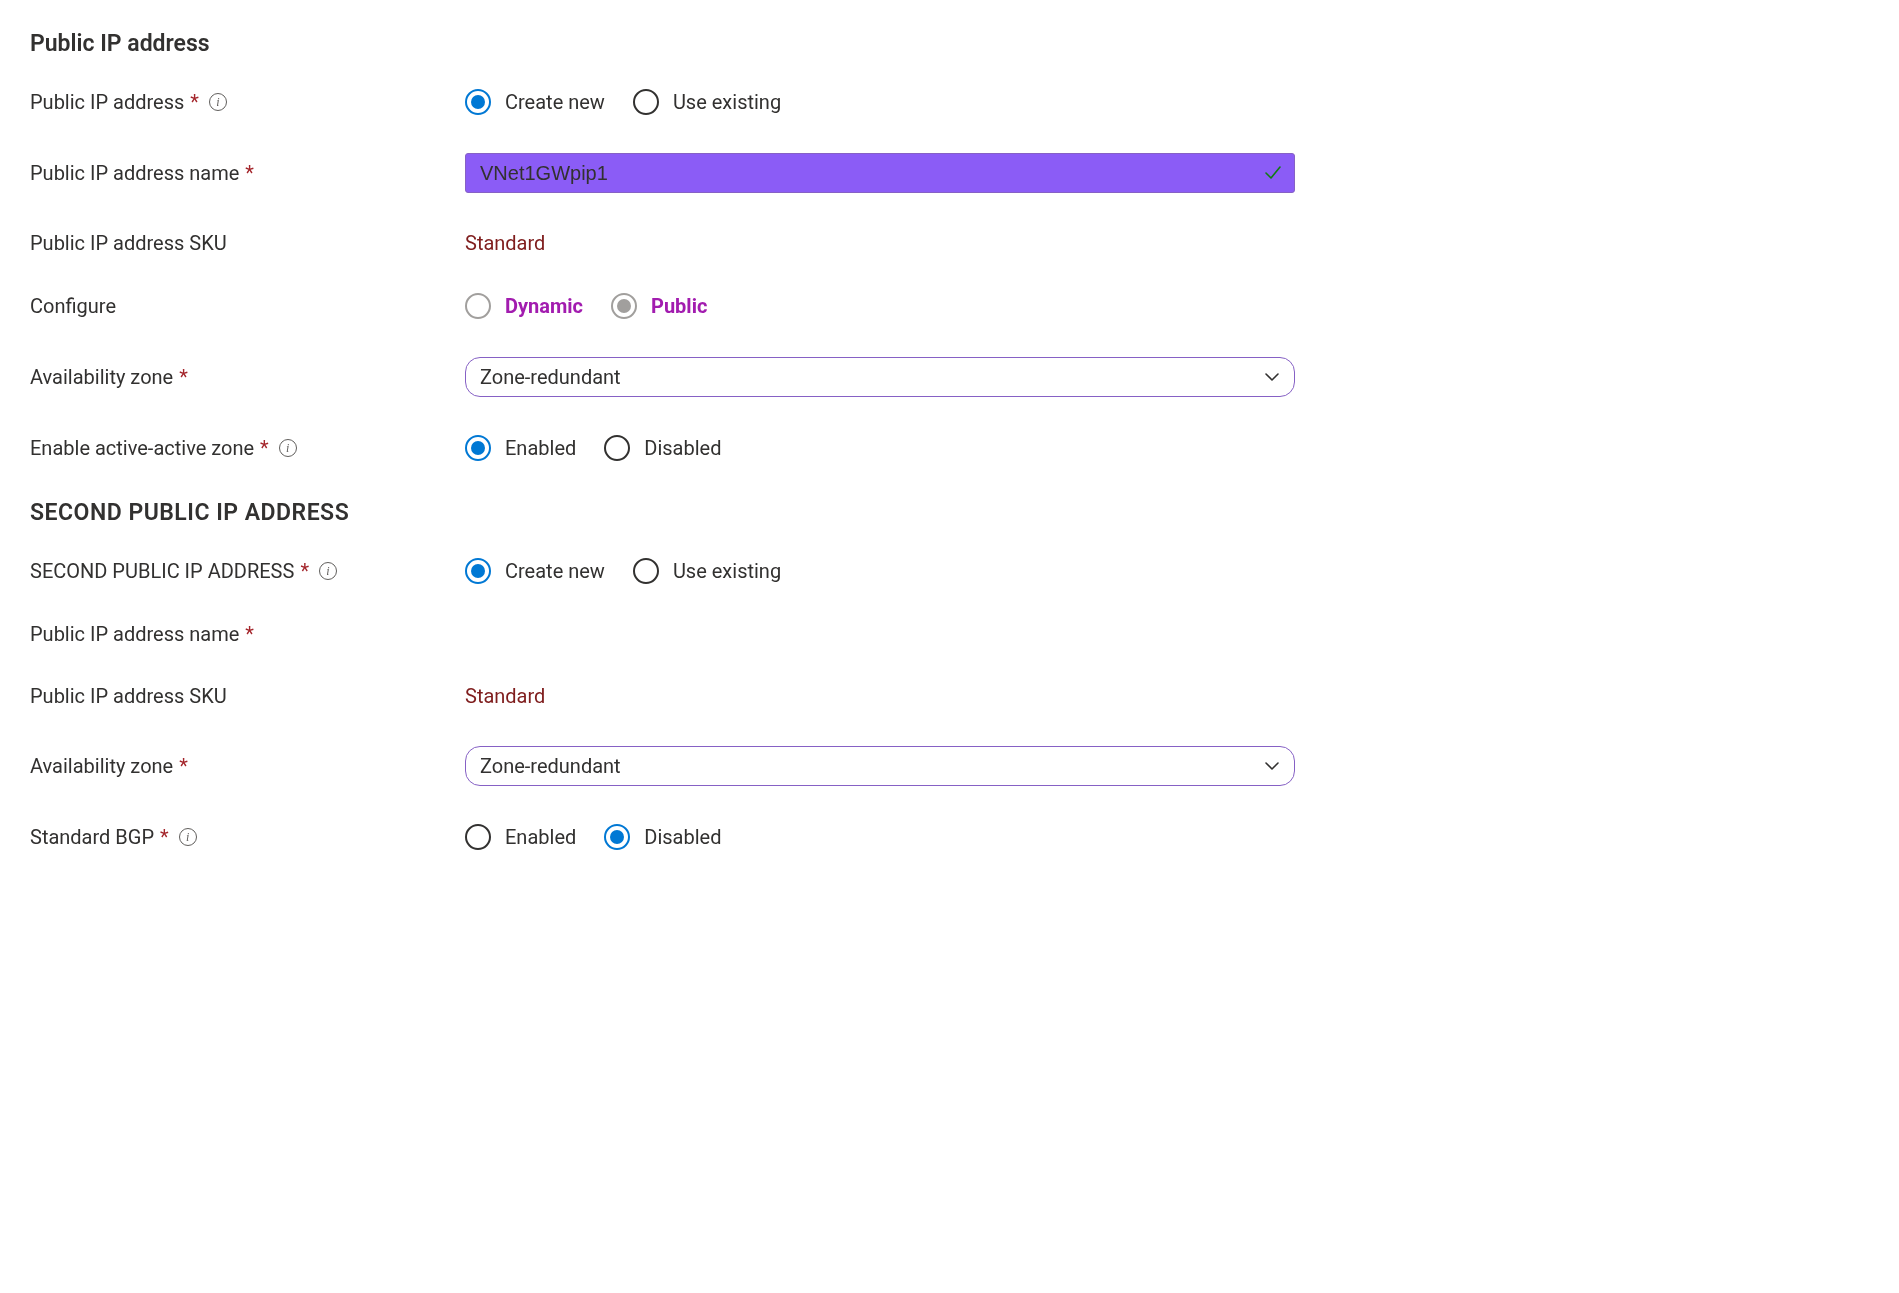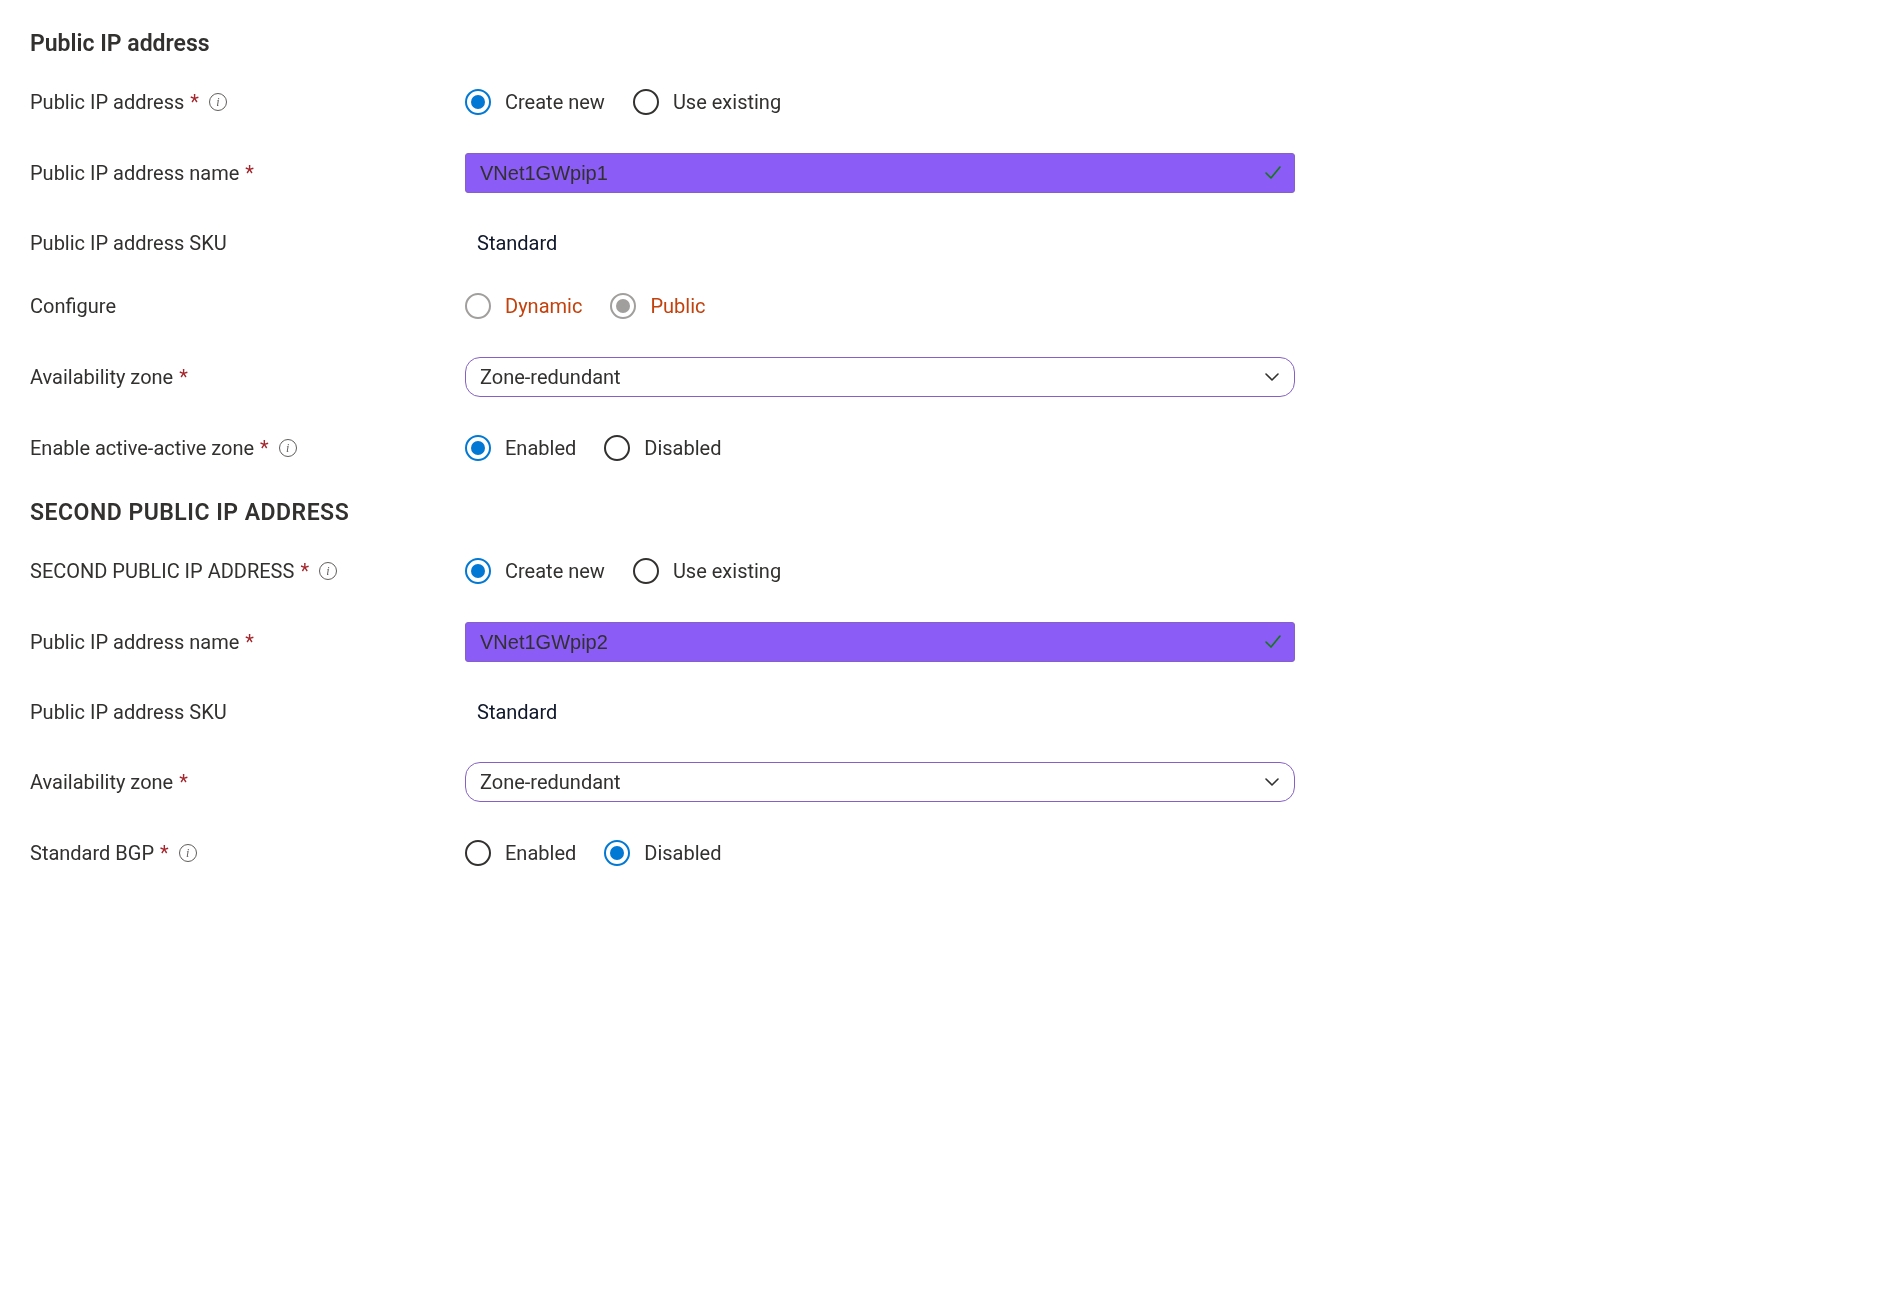--- a/index.html
+++ b/index.html
@@ -103,30 +103,30 @@
     .radio-circle.disabled .dot {
       background: transparent;
     }
     .radio-circle.disabled.selected {
       border-color: #a19f9d;
     }
     .radio-circle.disabled.selected .dot {
       background: #a19f9d;
     }
     .radio-option.disabled .radio-label {
-      color: #c2410c;
+      color: #a21caf;
+      font-weight: bold;
     }
     .radio-label {
       font-size: 20px;
       color: #323130;
     }
     .static-text {
       font-size: 20px;
-      color: #0f172a;
-      margin-left: 12px;
+      color: #7f1d1d;
     }
     .text-input-wrap {
       position: relative;
       width: 100%;
     }
     .text-input {
       width: 100%;
       height: 40px;
       border: 1px solid #8661c5;
       border-radius: 3px;
@@ -318,30 +318,20 @@
         </div>
       </div>
     </div>
   </div>
 
   <div class="form-row">
     <div class="form-label-col">
       <span class="form-label">Public IP address name</span>
       <span class="required-asterisk">*</span>
     </div>
-    <div class="form-control-col">
-      <div class="text-input-wrap">
-        <input class="text-input" type="text" value="VNet1GWpip2" style="">
-        <span class="validate-check">
-          <svg width="20" height="20" viewBox="0 0 20 20">
-              <path d="M3 10 L8 15 L17 4" stroke="#107c10" stroke-width="1.6" fill="none" stroke-linecap="round" stroke-linejoin="round"></path>
-            </svg>
-        </span>
-      </div>
-    </div>
   </div>
 
   <div class="form-row">
     <div class="form-label-col">
       <span class="form-label">Public IP address SKU</span>
     </div>
     <div class="form-control-col">
       <span class="static-text">Standard</span>
     </div>
   </div>

